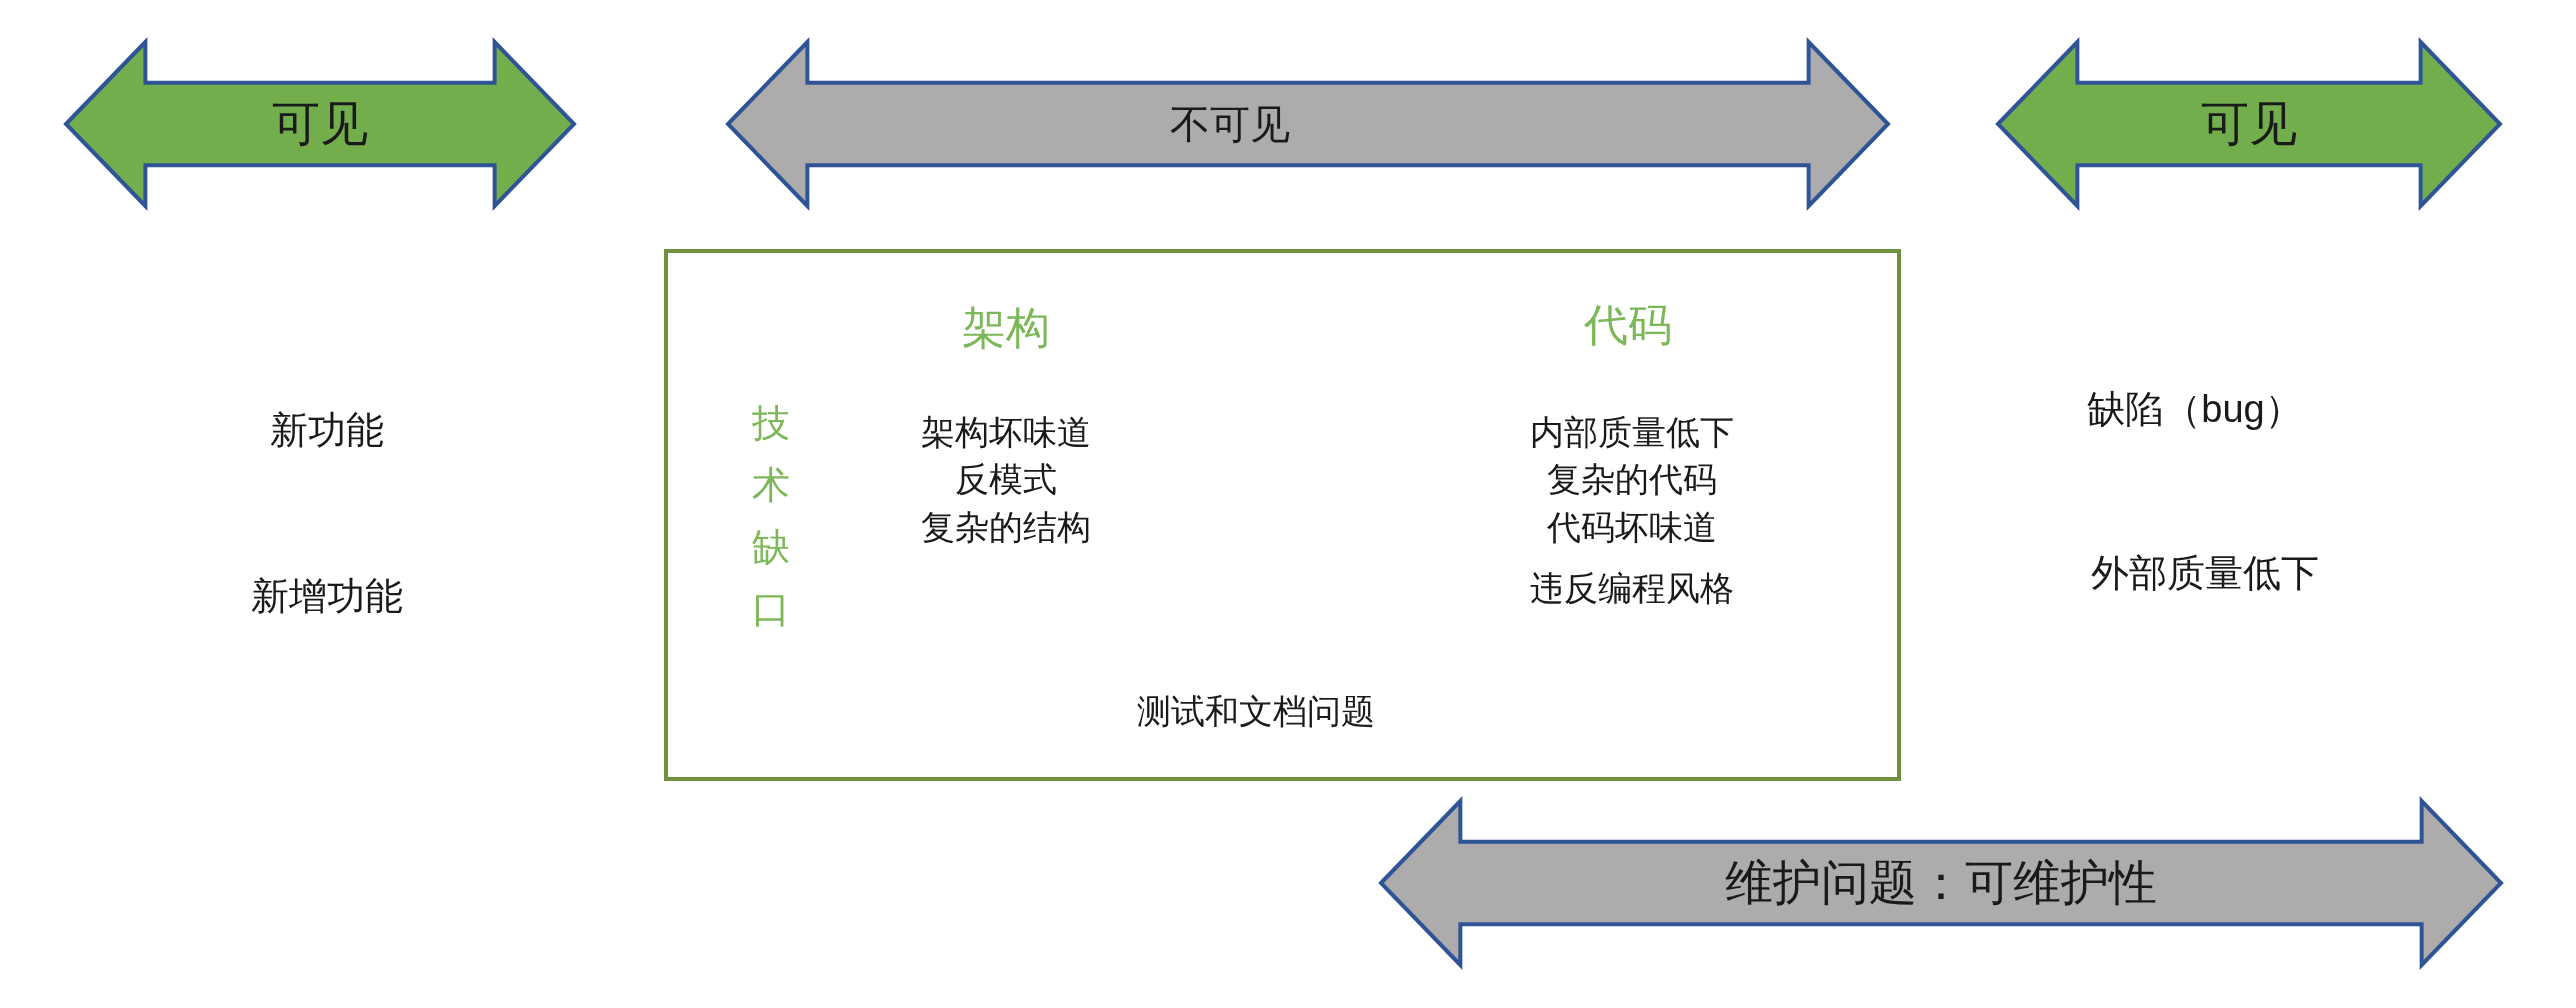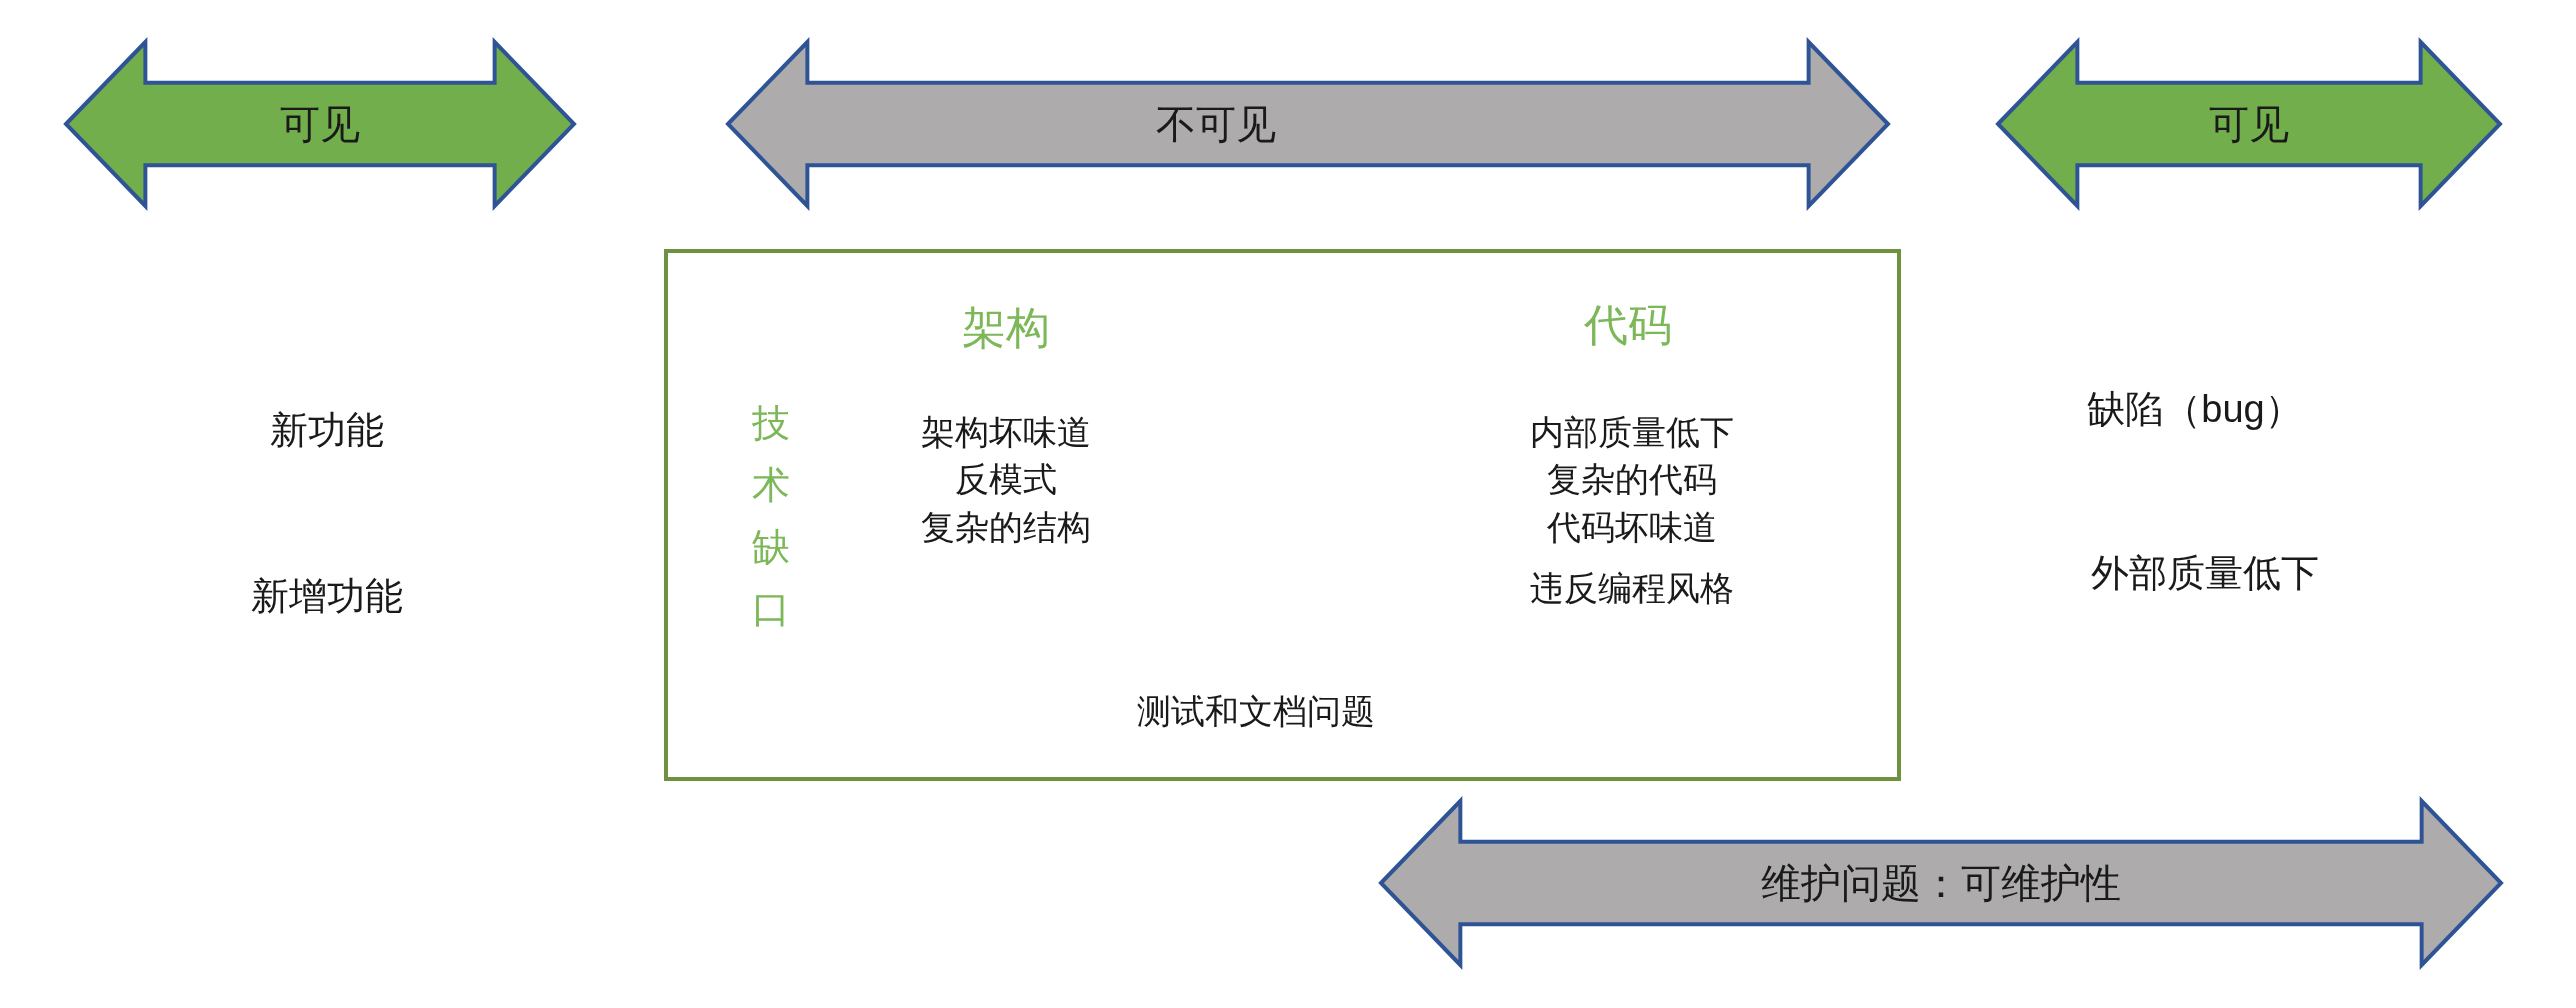--- a/index.html
+++ b/index.html
@@ -18,21 +18,21 @@
     stroke: var(--arrow-border, #2F5496);
     stroke-width: 4;
     stroke-linejoin: miter;
   }
   .arrow-label {
     position: absolute;
     inset: 0;
     display: flex;
     align-items: center;
     justify-content: center;
-    font-size: 40px;
+    font-size: 48px;
     white-space: nowrap;
   }
   .label-at {
     position: absolute;
     top: 50%;
     transform: translate(-50%, -50%);
     font-size: 40px;
     white-space: nowrap;
   }
   .center-box {
@@ -75,21 +75,21 @@
     <svg viewBox="0 0 512 165" preserveAspectRatio="none">
       <polygon points="0,82.5 80,0 80,41 432,41 432,0 512,82.5 432,165 432,124 80,124 80,165" fill="#73AE4D"></polygon>
     </svg>
     <div class="arrow-label">可见</div>
   </div>
 
   <div class="arrow" style="left:728px; top:42px; width:1160px; height:164px;">
     <svg viewBox="0 0 1169 165" preserveAspectRatio="none">
       <polygon points="0,82.5 80,0 80,41 1089,41 1089,0 1169,82.5 1089,165 1089,124 80,124 80,165" fill="#ADABAB"></polygon>
     </svg>
-    <div class="label-at" style="left:488px;text-align:center;">不可见</div>
+    <div class="label-at" style="left:502px;text-align:center;">不可见</div>
   </div>
 
   <div class="arrow" style="left:1998px; top:42px; width:502px; height:164px;">
     <svg viewBox="0 0 506 165" preserveAspectRatio="none">
       <polygon points="0,82.5 80,0 80,41 426,41 426,0 506,82.5 426,165 426,124 80,124 80,165" fill="#73AE4D"></polygon>
     </svg>
     <div class="arrow-label">可见</div>
   </div>
 
 

